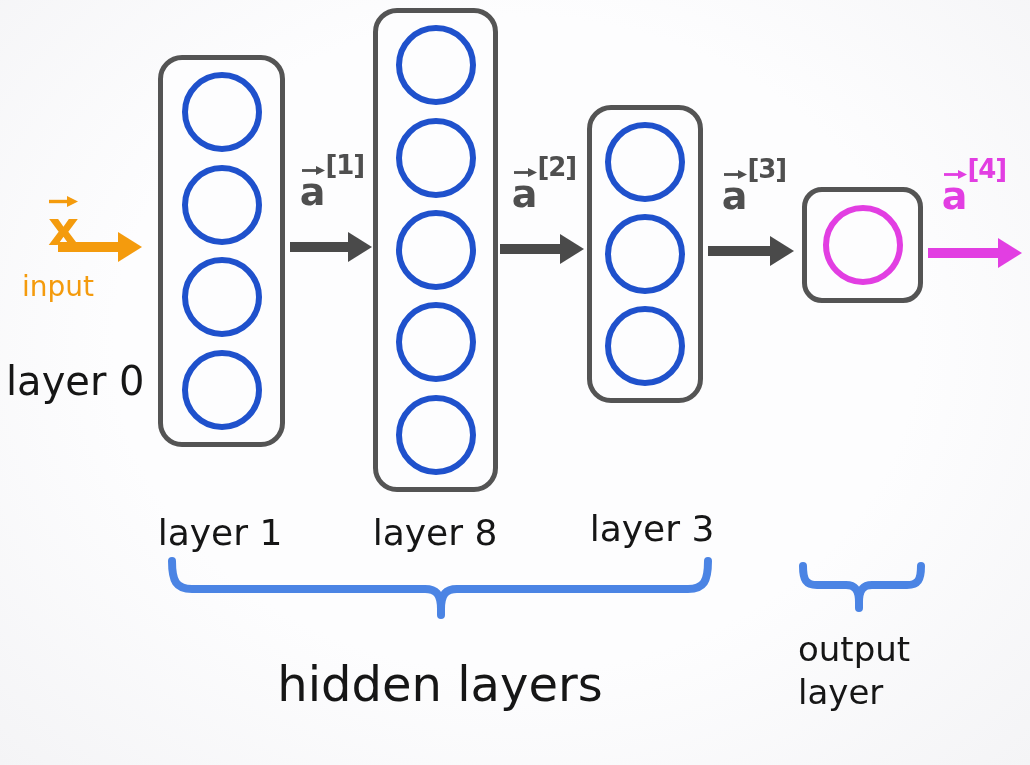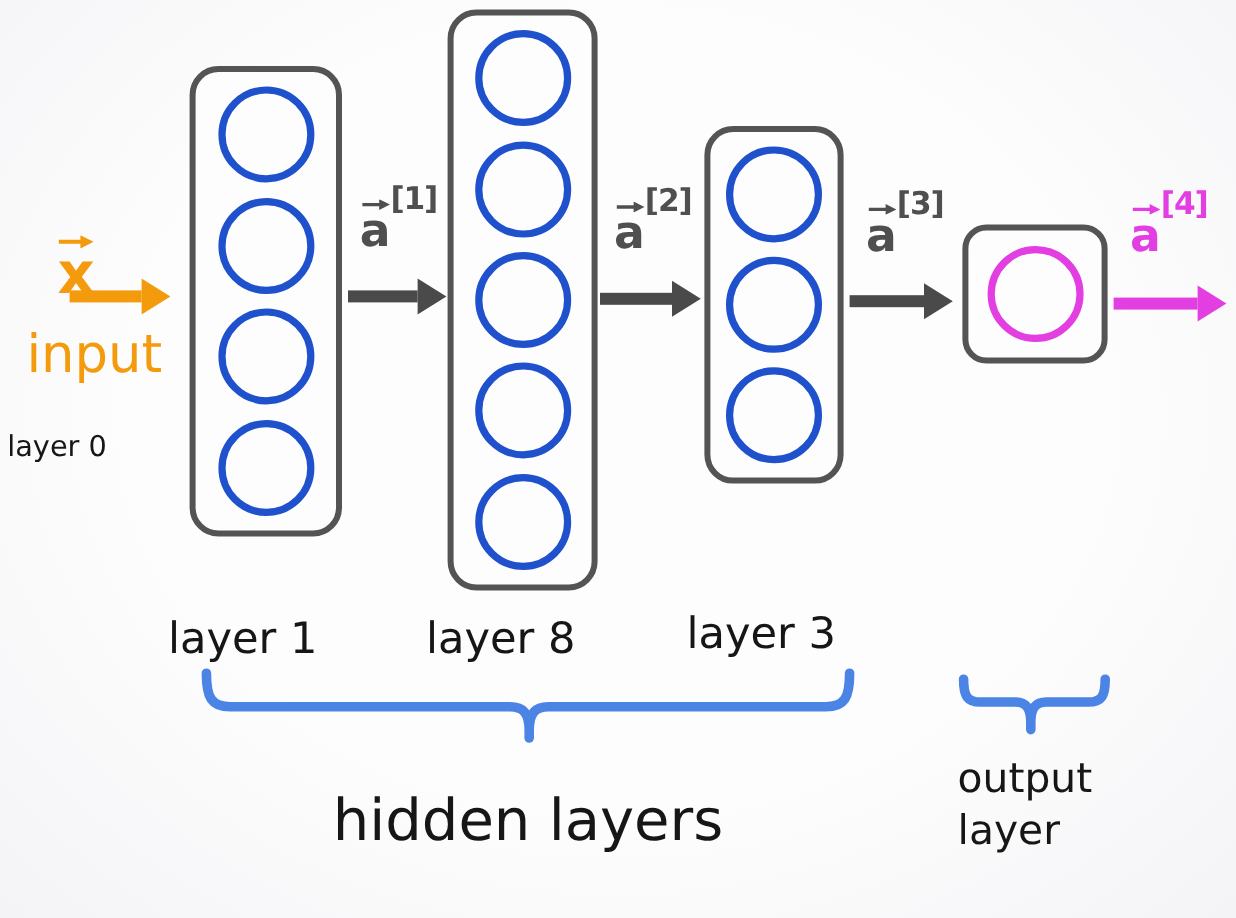--- a/index.html
+++ b/index.html
@@ -48,23 +48,23 @@
     color:var(--activation-gray,#4f4f4f);line-height:1;
   }
   .act-label sup{font-size:26px;position:relative;top:-0.55em;font-weight:600;letter-spacing:-1px}
   .vec{display:inline-flex;flex-direction:column;align-items:center;line-height:.85;vertical-align:bottom}
   .vec-arrow{line-height:0;margin-bottom:1px}
   .vec-arrow svg{display:block}
   .x-label{
     position:absolute;color:var(--orange,#f49b0d);
     font-size:48px;font-weight:700;line-height:.85;
   }
-  .input-label{position:absolute;color:var(--orange,#f49b0d);font-size:44px;font-weight:500}
-  .layer0-label{position:absolute;color:var(--text-black,#161616);font-size:24px}
-  .layer-label{position:absolute;color:var(--text-black,#161616);font-size:36px;text-align:left}
+  .input-label{position:absolute;color:var(--orange,#f49b0d);font-size:28px;font-weight:500}
+  .layer0-label{position:absolute;color:var(--text-black,#161616);font-size:40px}
+  .layer-label{position:absolute;color:var(--text-black,#161616);font-size:36px;text-align:center}
   .brace{position:absolute}
   .brace svg{display:block}
   .hidden-layers-label{
     position:absolute;color:var(--text-black,#161616);
     font-size:48px;text-align:center;margin-top:24px;
   }
   .output-layer-label{
     position:absolute;color:var(--text-black,#161616);
     font-size:34px;line-height:1.25;white-space:pre-line;text-align:left;
   }

